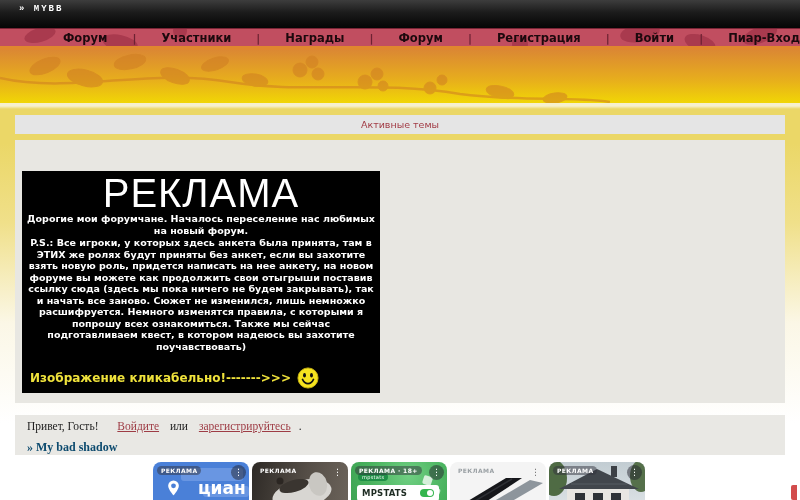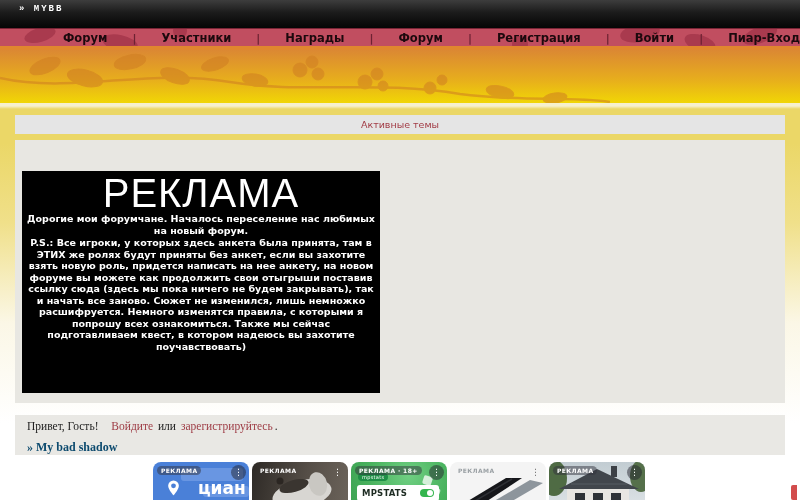--- a/index.html
+++ b/index.html
@@ -45,21 +45,21 @@
   .bb-title{font-family:"Liberation Sans",sans-serif;font-size:40px;line-height:38px;
             color:#fff;letter-spacing:1px;}
   .bb-p{margin:1px 4px 0 4px;font-size:9.5px;line-height:11.5px;font-weight:bold;color:#fff;}
   .bb-note{position:absolute;left:8px;bottom:4px;display:flex;align-items:center;gap:6px;
            color:#efe23b;font-size:12px;font-weight:bold;cursor:pointer;}
 
   
   .footer-panel{position:absolute;left:15px;top:415px;width:770px;height:40px;background:#e9e8e4;
                 font-family:"Liberation Serif",serif;}
   .greet-row{position:absolute;left:12px;top:5px;font-size:11.5px;color:#222;}
-  .greet-row a{color:#9e3c45;cursor:pointer;margin:0 2px;}
+  .greet-row a{color:#9e3c45;text-decoration:underline;cursor:pointer;margin:0 8px;}
   .greet-label{margin-right:8px;}
   .board-title{position:absolute;left:12px;top:25px;font-size:12px;font-weight:bold;color:#0c4a6e;}
 
   
   .ads-row{position:absolute;left:153px;top:462px;display:flex;gap:3px;}
   .banner{position:relative;width:96px;height:45px;border-radius:8px 8px 0 0;overflow:hidden;cursor:pointer;}
   .ad-chip{position:absolute;left:4px;top:4px;padding:1px 4px;border-radius:6px;
            background:rgba(50,50,60,.5);color:#fff;font-size:6px;font-weight:bold;
            letter-spacing:.4px;white-space:nowrap;}
   .ad-chip.plain{background:none;}
@@ -157,20 +157,29 @@
 
   <div class="pagebg"></div>
 
   <a class="active-topics">Активные темы</a>
 
   <div class="main-panel">
     <div class="black-box">
       <div class="bb-title">РЕКЛАМА</div>
       <div class="bb-p">Дорогие мои форумчане. Началось переселение нас любимых на новый форум.</div>
       <div class="bb-p">P.S.: Все игроки, у которых здесь анкета была принята, там в ЭТИХ же ролях будут приняты без анкет, если вы захотите взять новую роль, придется написать на нее анкету,  на новом форуме вы можете как продолжить свои отыгрыши поставив ссылку сюда (здесь мы пока ничего не будем закрывать), так и  начать все заново. Сюжет не изменился, лишь немножко расшифруется. Немного изменятся правила, с которыми я попрошу всех ознакомиться. Также мы сейчас подготавливаем квест, в котором надеюсь вы захотите поучавствовать)</div>
+      <div class="bb-note">
+        <span>Изображение кликабельно!-------&gt;&gt;&gt;</span>
+        <svg width="22" height="22" viewBox="0 0 24 24">
+          <circle cx="12" cy="12" r="11" fill="#f6e41f" stroke="#c9b512" stroke-width="1"></circle>
+          <ellipse cx="8.2" cy="9" rx="1.6" ry="2.5" fill="#111"></ellipse>
+          <ellipse cx="15.8" cy="9" rx="1.6" ry="2.5" fill="#111"></ellipse>
+          <path d="M6 13.5c1.5 3.2 4 4.6 6 4.6s4.5-1.4 6-4.6" fill="none" stroke="#111" stroke-width="1.8" stroke-linecap="round"></path>
+        </svg>
+      </div>
     </div>
   </div>
 
   <div class="footer-panel">
     <div class="greet-row">
       <span class="greet-label">Привет, Гость!</span>
       <a>Войдите</a>
       <span>или</span>
       <a>зарегистрируйтесь</a><span>.</span>
     </div>

